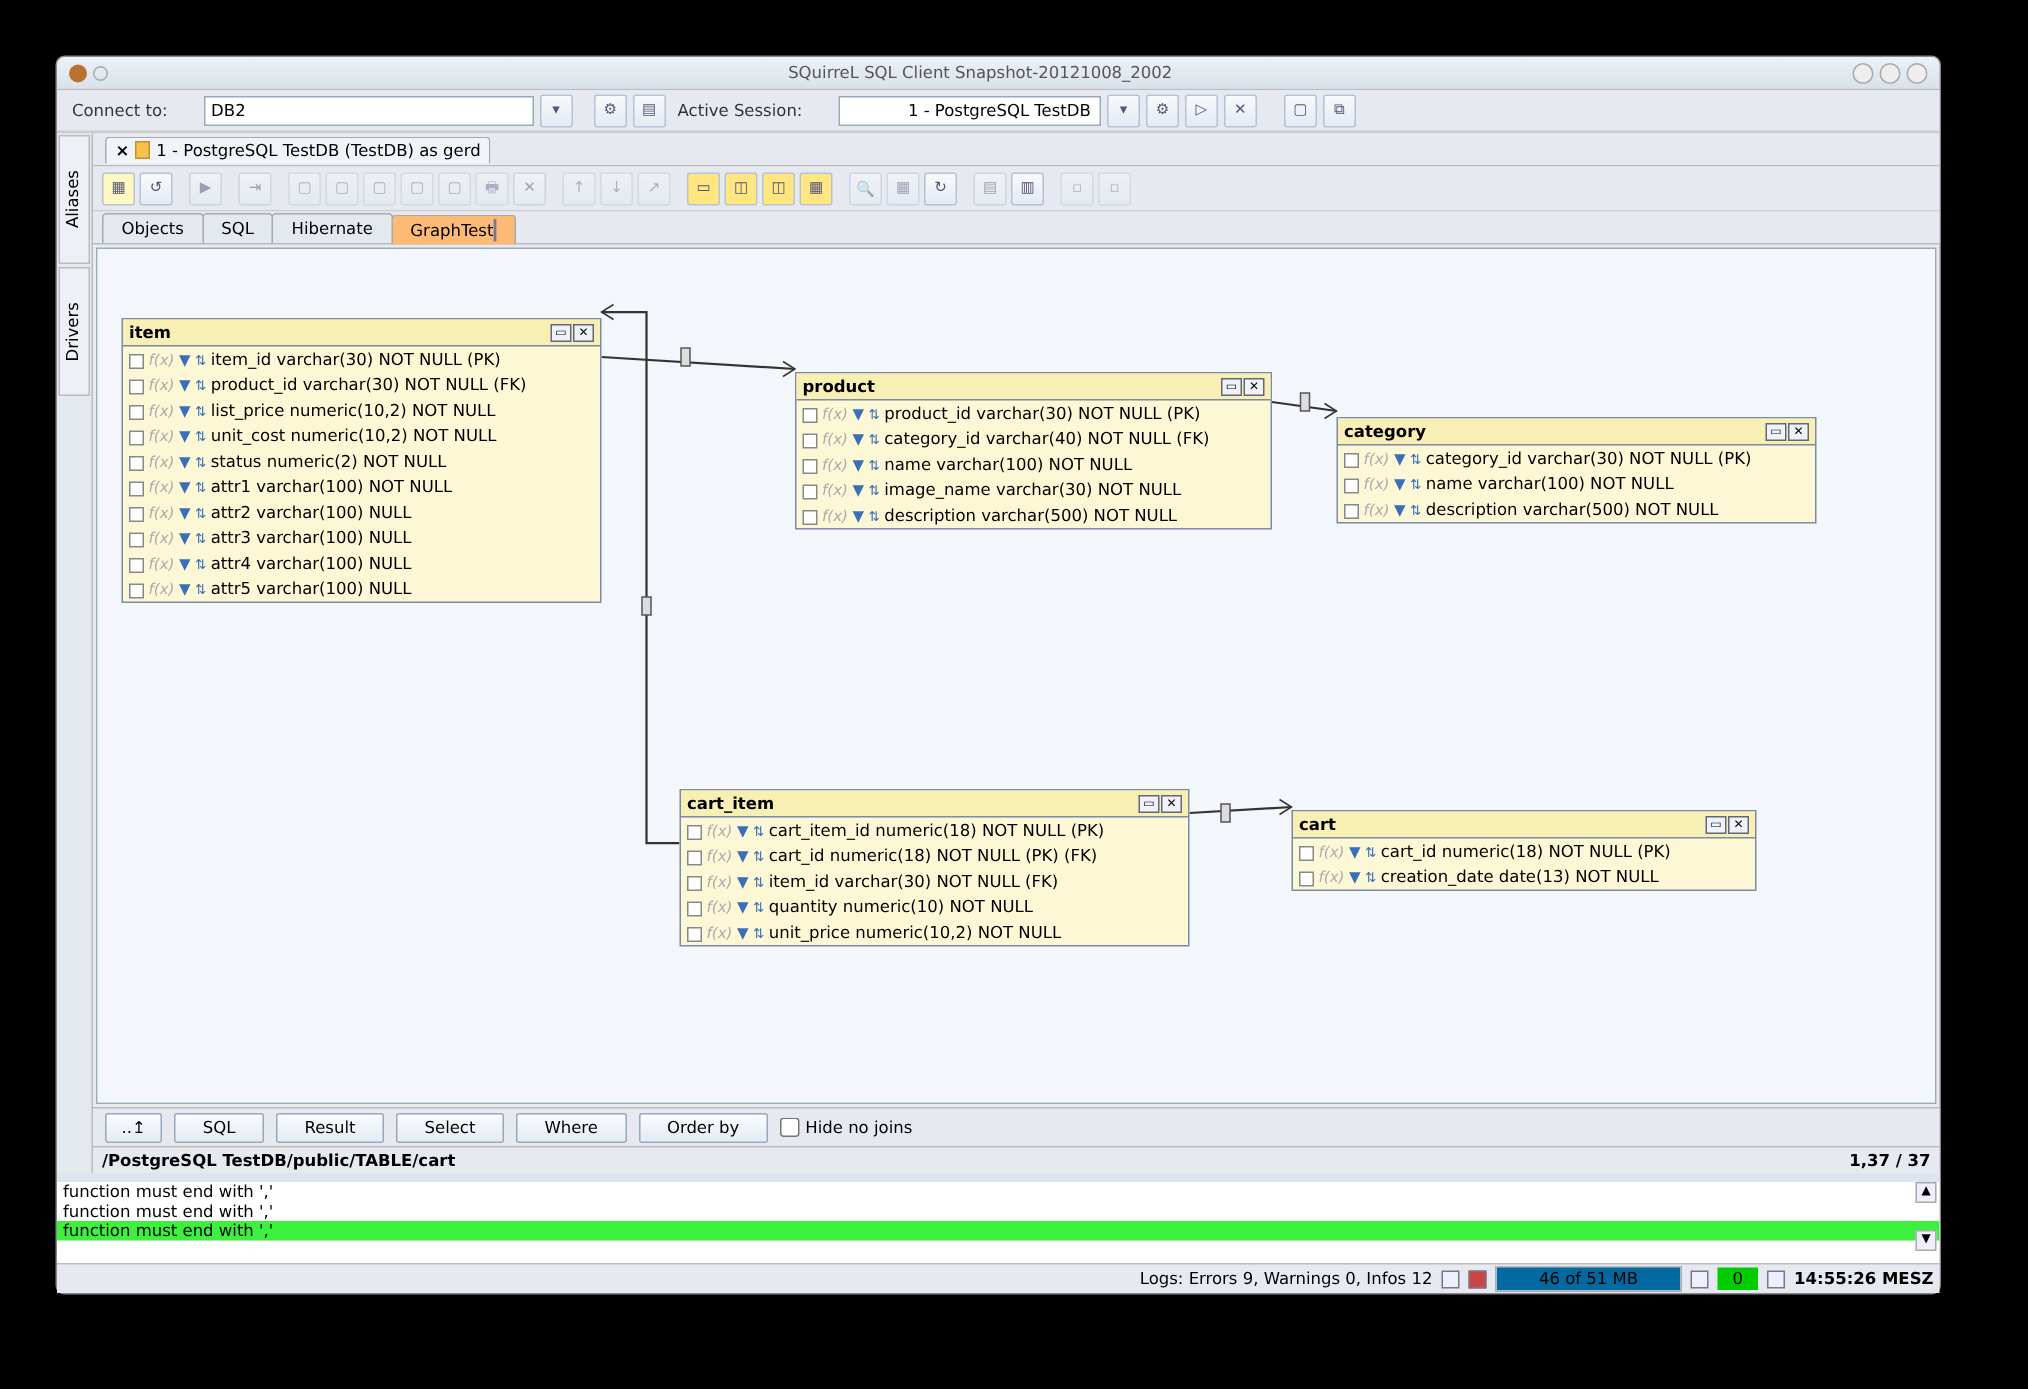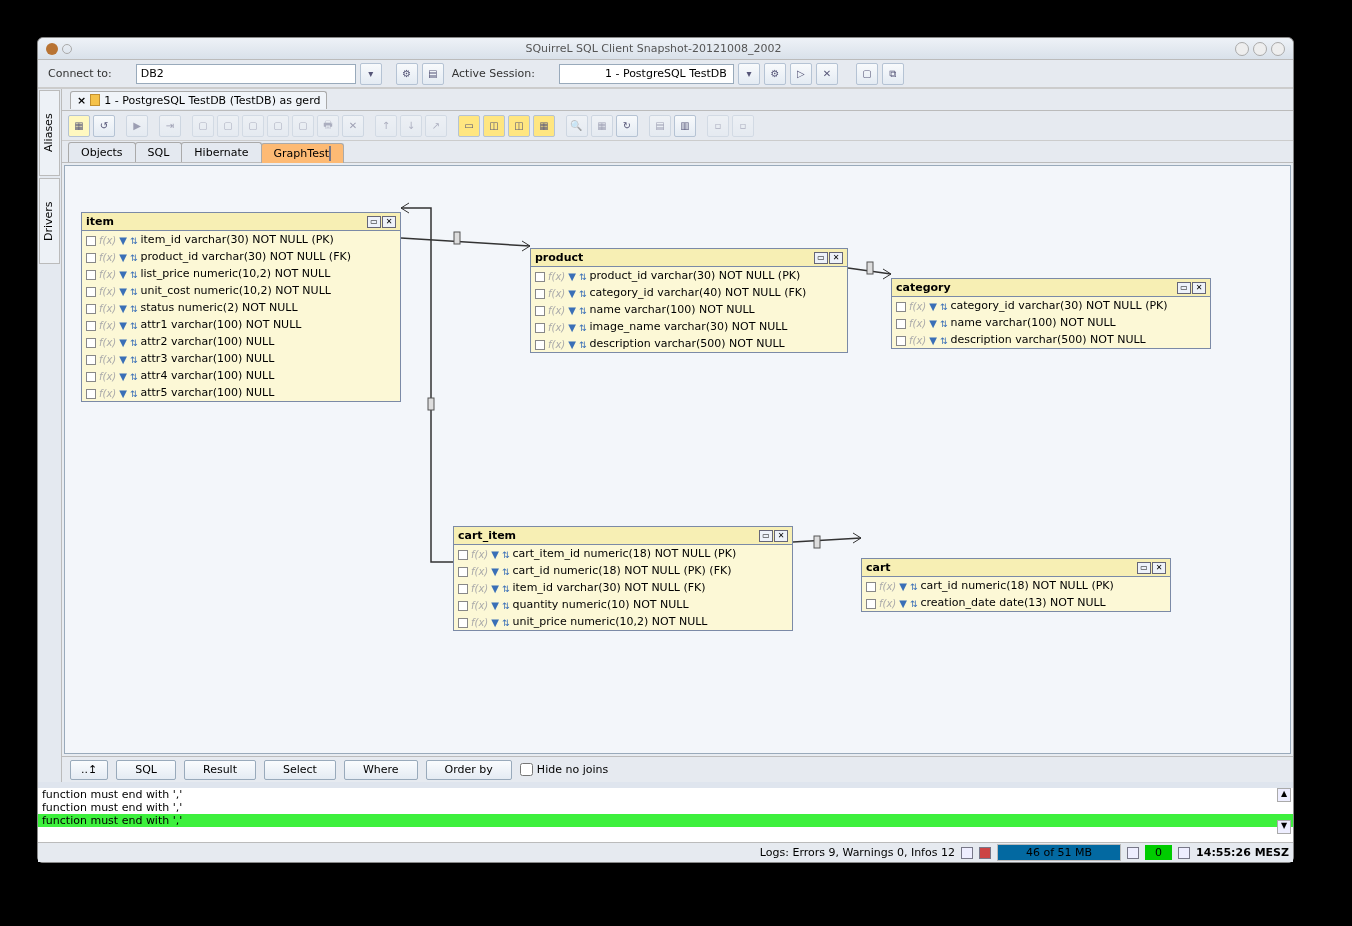--- a/index.html
+++ b/index.html
@@ -346,21 +346,21 @@
                 <span>quantity  numeric(10) NOT NULL</span>
               </div>
               <div class="col">
                 <span class="cb"></span>
                 <span class="fx">f(x)</span>
                 <span class="funnel">▼</span>
                 <span class="sort">⇅</span>
                 <span>unit_price  numeric(10,2) NOT NULL</span>
               </div>
             </div>
-            <div class="table-node" style="left: 796px; top: 364px; width: 310px;">
+            <div class="table-node" style="left: 796px; top: 346px; width: 310px;">
               <div class="th">
                 <span>cart</span>
                 <span class="spacer"></span>
                 <span class="wbtn">▭</span>
                 <span class="wbtn">✕</span>
               </div>
               <div class="col">
                 <span class="cb"></span>
                 <span class="fx">f(x)</span>
                 <span class="funnel">▼</span>
@@ -384,20 +384,24 @@
         <button class="btn">Result</button>
         <button class="btn">Select</button>
         <button class="btn">Where</button>
         <button class="btn">Order by</button>
         <label>
             <input type="checkbox" style=""> 
             <span>Hide no joins</span>
           </label>
       </div>
 
+      <div class="pathbar">
+        <span>/PostgreSQL TestDB/public/TABLE/cart</span>
+        <span>1,37 / 37</span>
+      </div>
     </div>
   </div>
 
   <div class="console">
     <div class="line">function must end with ','</div>
     <div class="line">function must end with ','</div>
     <div class="line hl">function must end with ','</div>
     <div class="scroll-ctrl">
       <div class="sc">▲</div>
       <div class="sc">▼</div>

